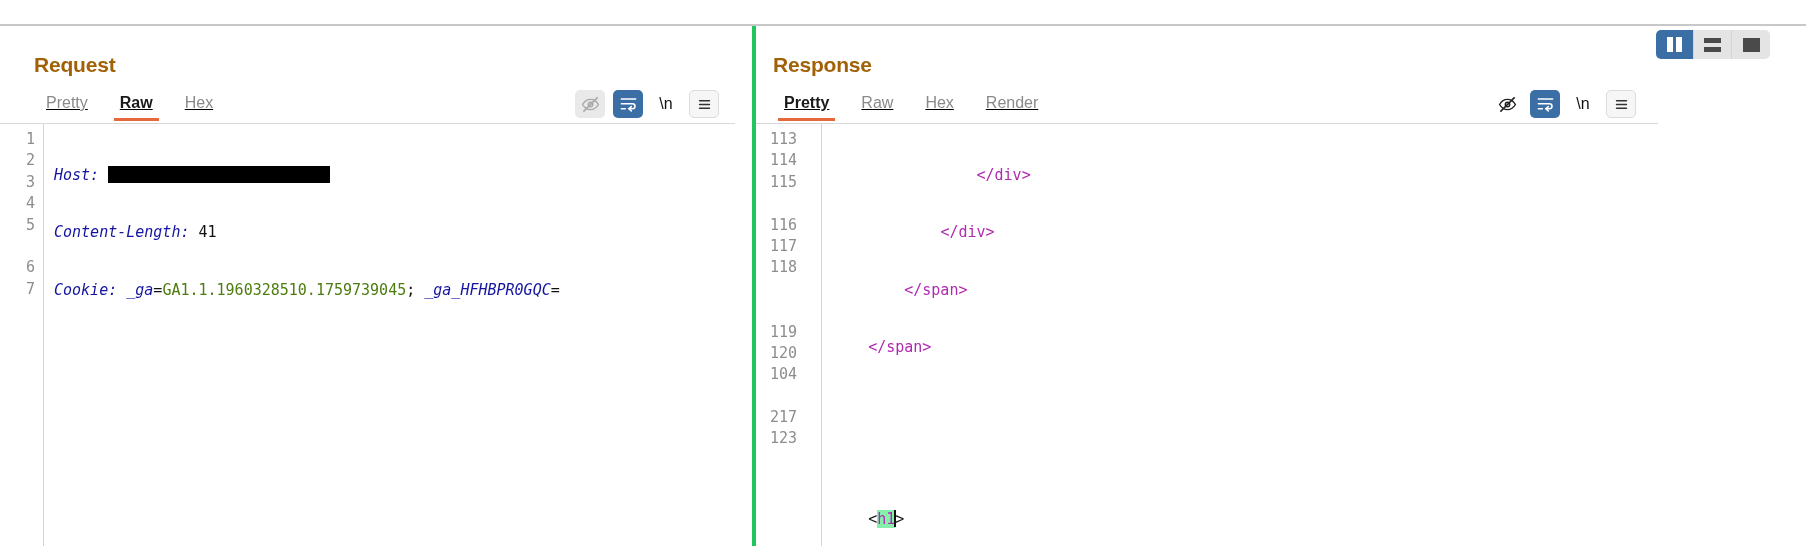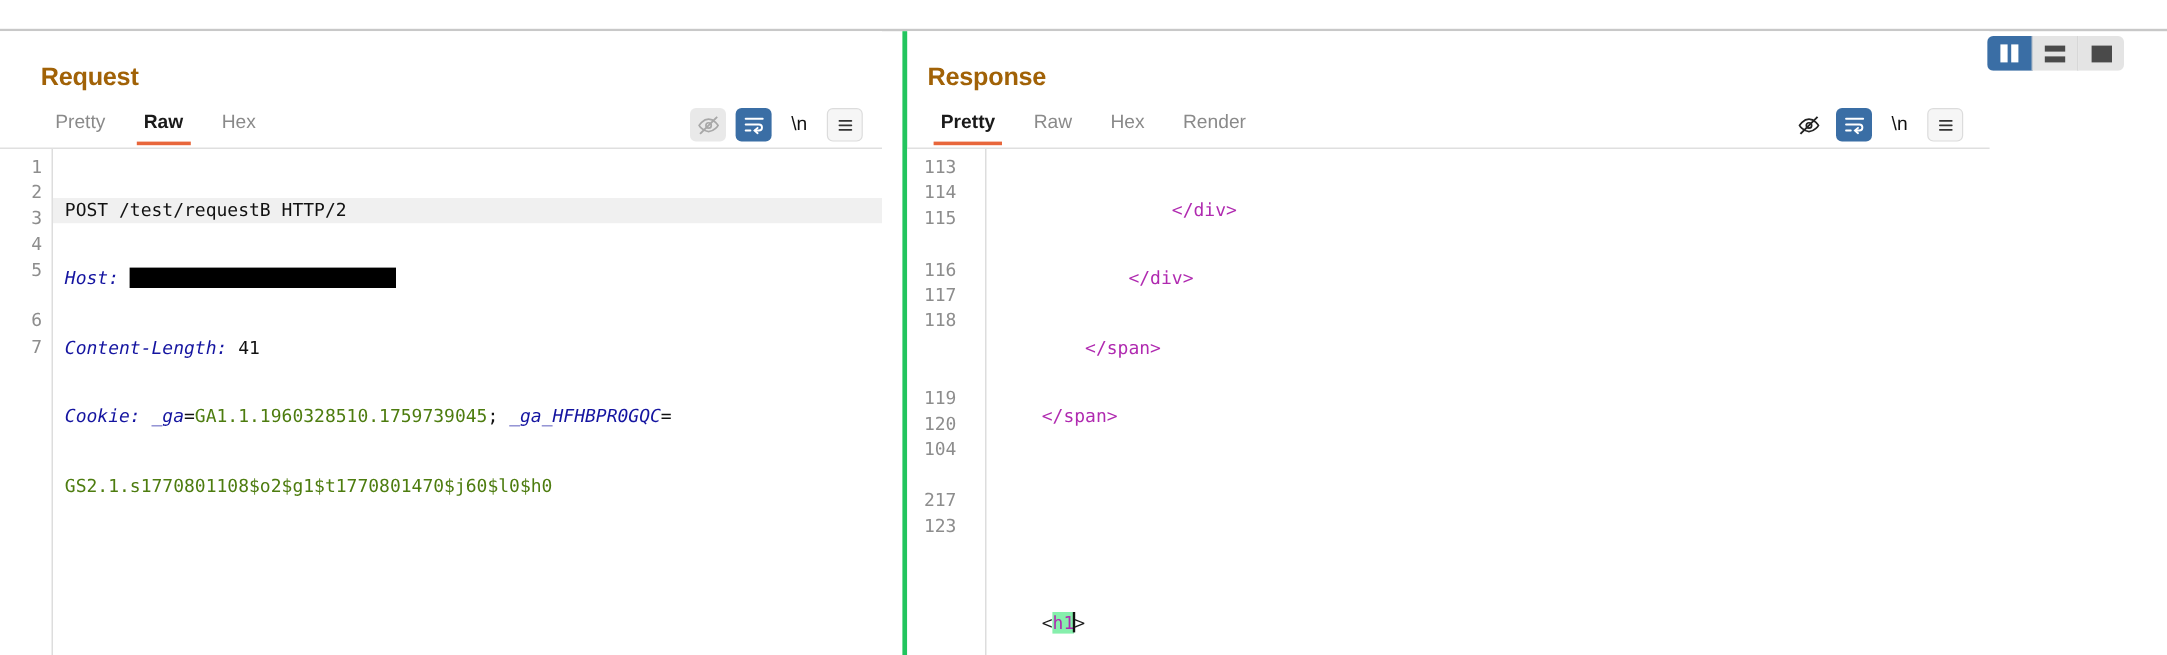--- a/index.html
+++ b/index.html
@@ -83,20 +83,21 @@
     top: 62px;
     width: 100%;
     height: 36px;
     box-sizing: border-box;
   }
   .tabs {
     position: absolute;
     display: flex;
     left: 30px;
     top: 0;
+    text-decoration: underline;
   }
   .pane-response .tabs { left: 12px; }
   .tab {
     font-size: 16px;
     color: #8a8a8a;
     padding: 6px 16px 9px 16px;
     position: relative;
     white-space: nowrap;
   }
   .tab.active {
@@ -276,25 +277,23 @@
         <div class="ln">1</div>
         <div class="ln">2</div>
         <div class="ln">3</div>
         <div class="ln">4</div>
         <div class="ln">5</div>
         <div class="ln"></div>
         <div class="ln">6</div>
         <div class="ln">7</div>
       </div>
       <div class="code">
-        <div class="row hl"><span class="k-plain">POST</span><span class="k-plain"> </span><span class="k-plain">/test/requestB</span><span class="k-plain"> HTTP/2</span></div>
         <div class="row"><span class="k-hdr">Host:</span><span class="k-plain"> </span><span class="redact"></span></div>
         <div class="row"><span class="k-hdr">Content-Length:</span><span class="k-plain"> 41</span></div>
         <div class="row"><span class="k-hdr">Cookie: </span><span class="k-hdr">_ga</span><span class="k-plain">=</span><span class="k-val">GA1.1.1960328510.1759739045</span><span class="k-plain">; </span><span class="k-hdr">_ga_HFHBPR0GQC</span><span class="k-plain">=</span></div>
-        <div class="row"><span class="k-val">GS2.1.s1770801108$o2$g1$t1770801470$j60$l0$h0</span></div>
         <div class="row">&nbsp;</div>
         
       </div>
     </div>
   </div>
 
   <div class="pane pane-response">
     <div class="pane-title">Response</div>
 
     <div class="tabbar">

